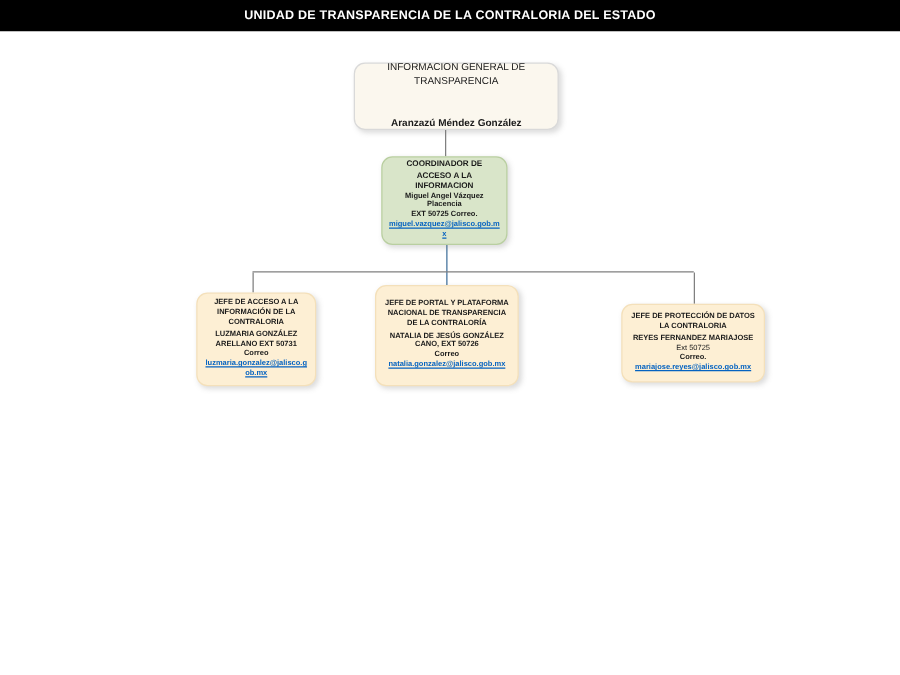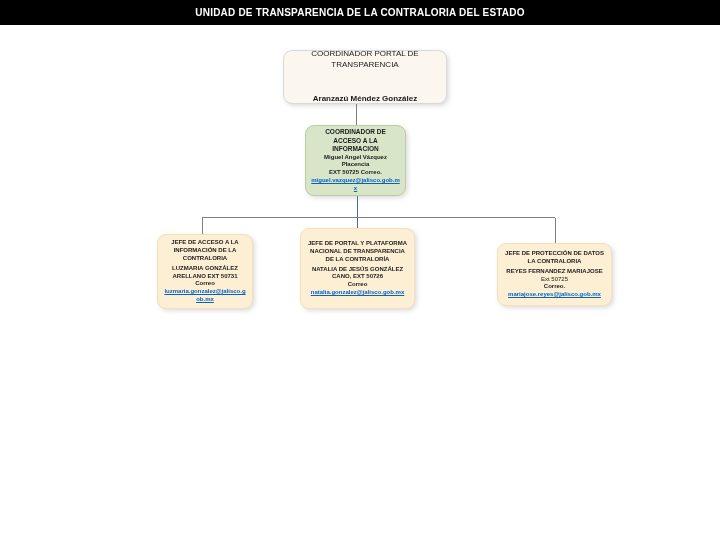--- a/index.html
+++ b/index.html
@@ -65,21 +65,21 @@
     <span class="t">UNIDAD DE TRANSPARENCIA DE LA CONTRALORIA DEL ESTADO</span>
   </div>
 
   <div class="conn" id="conn-root-drop"></div>
   <div class="conn blue" id="conn-mid-drop"></div>
   <div class="conn" id="conn-horizontal"></div>
   <div class="conn" id="conn-left-drop"></div>
   <div class="conn" id="conn-right-drop"></div>
 
   <div class="node root">
-    <div class="role">COORDINADOR PORTAL DE TRANSPARENCIA</div>
+    <div class="role">INFORMACION GENERAL DE TRANSPARENCIA</div>
     <div class="person">Aranzazú Méndez González</div>
   </div>
 
   <div class="node coord">
     <div class="role">COORDINADOR DE ACCESO A LA INFORMACION</div>
     <div class="person">Miguel Angel Vázquez Placencia</div>
     <div class="contact">EXT 50725 Correo.</div>
     <a class="email">miguel.vazquez@jalisco.gob.mx</a>
   </div>
 

